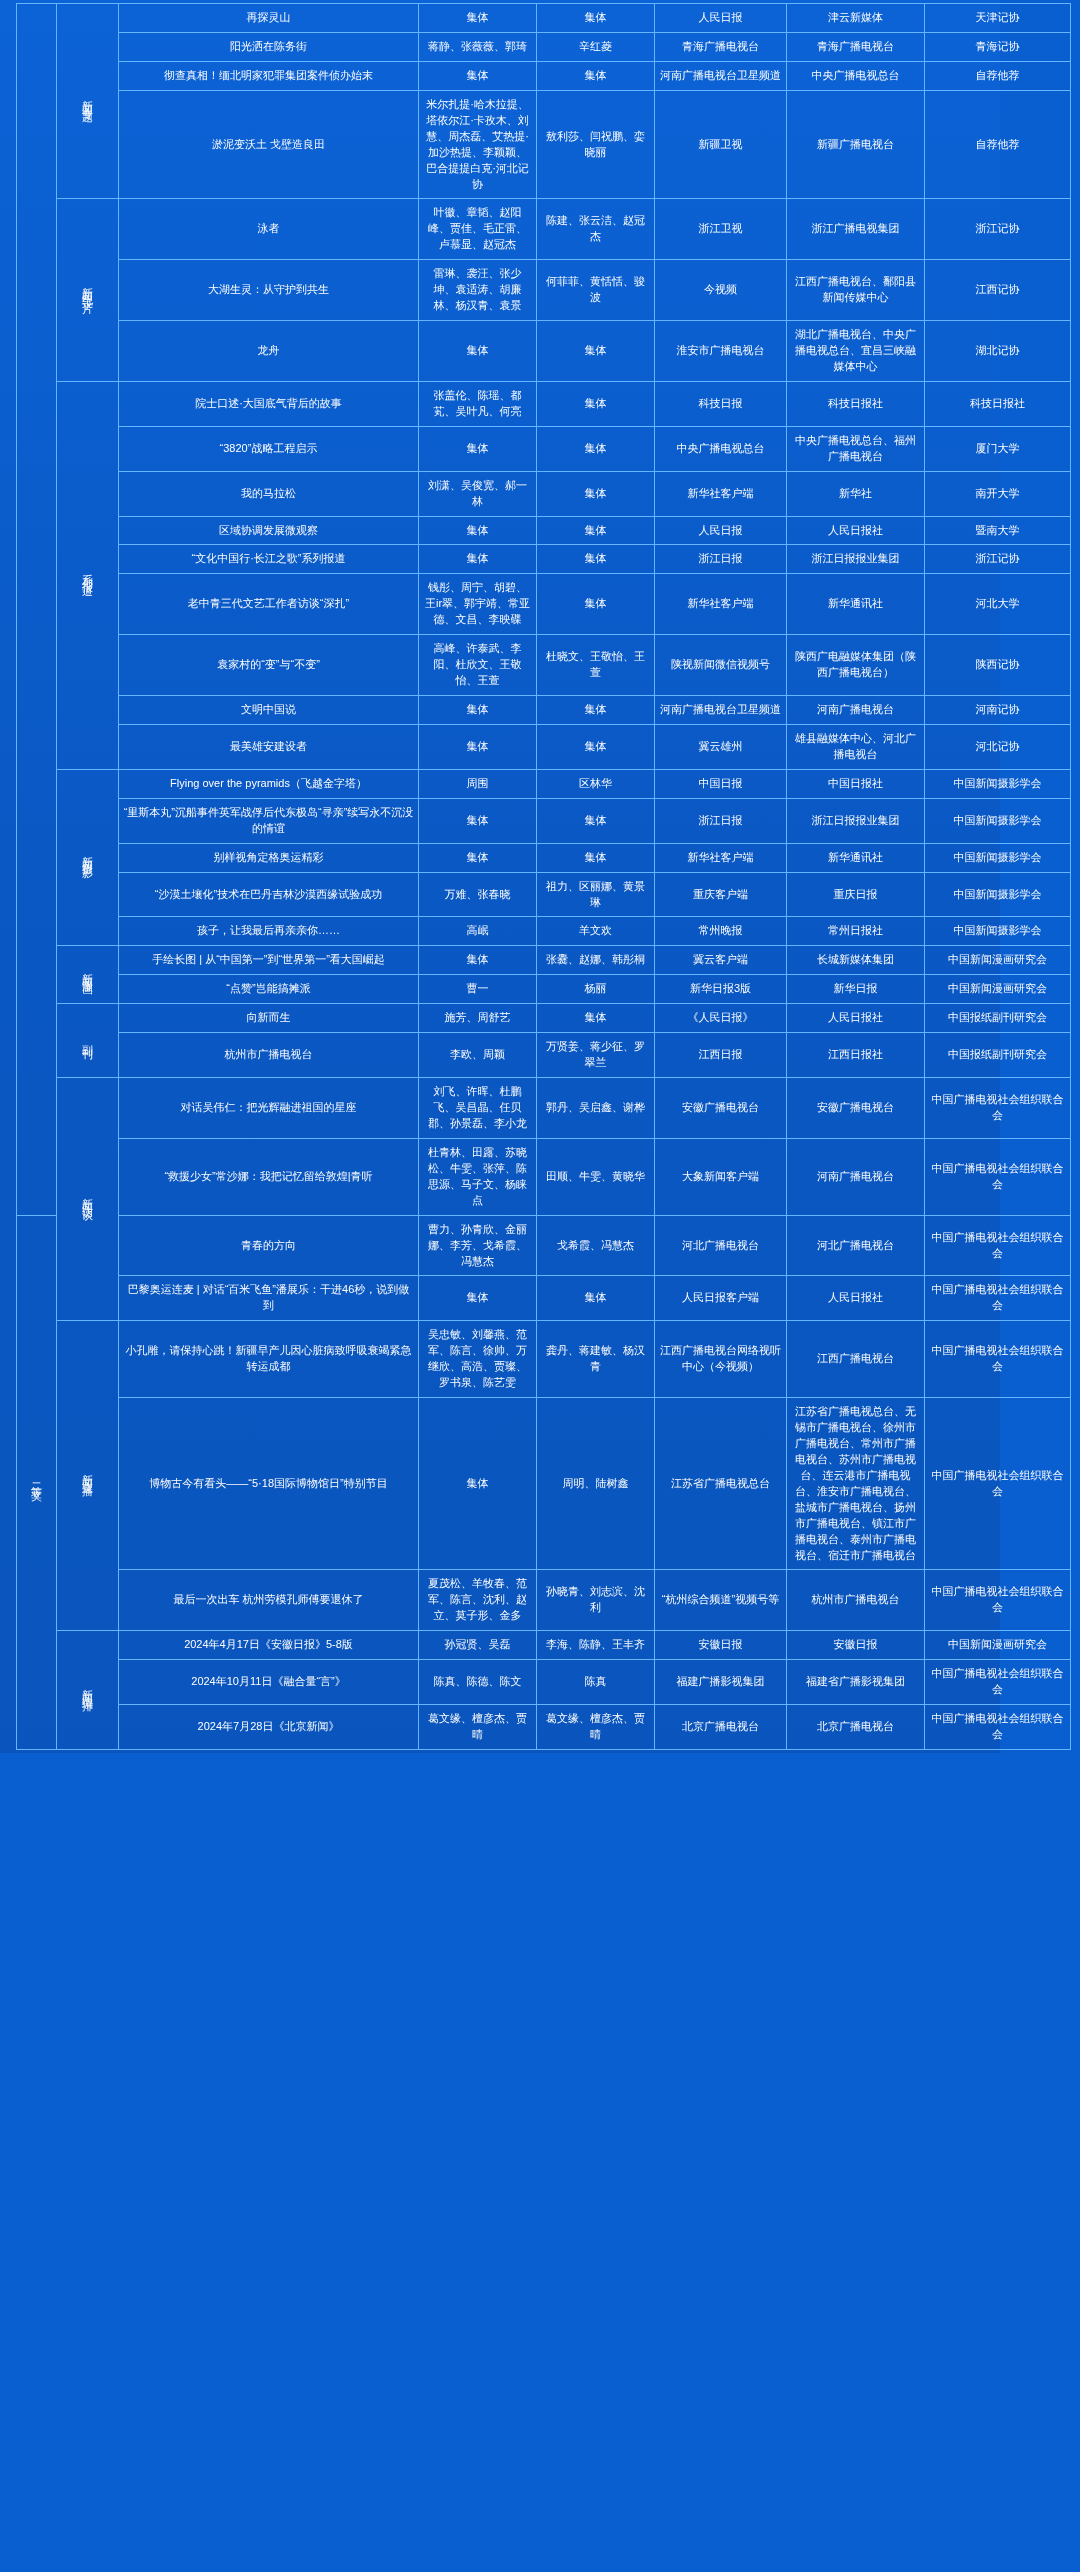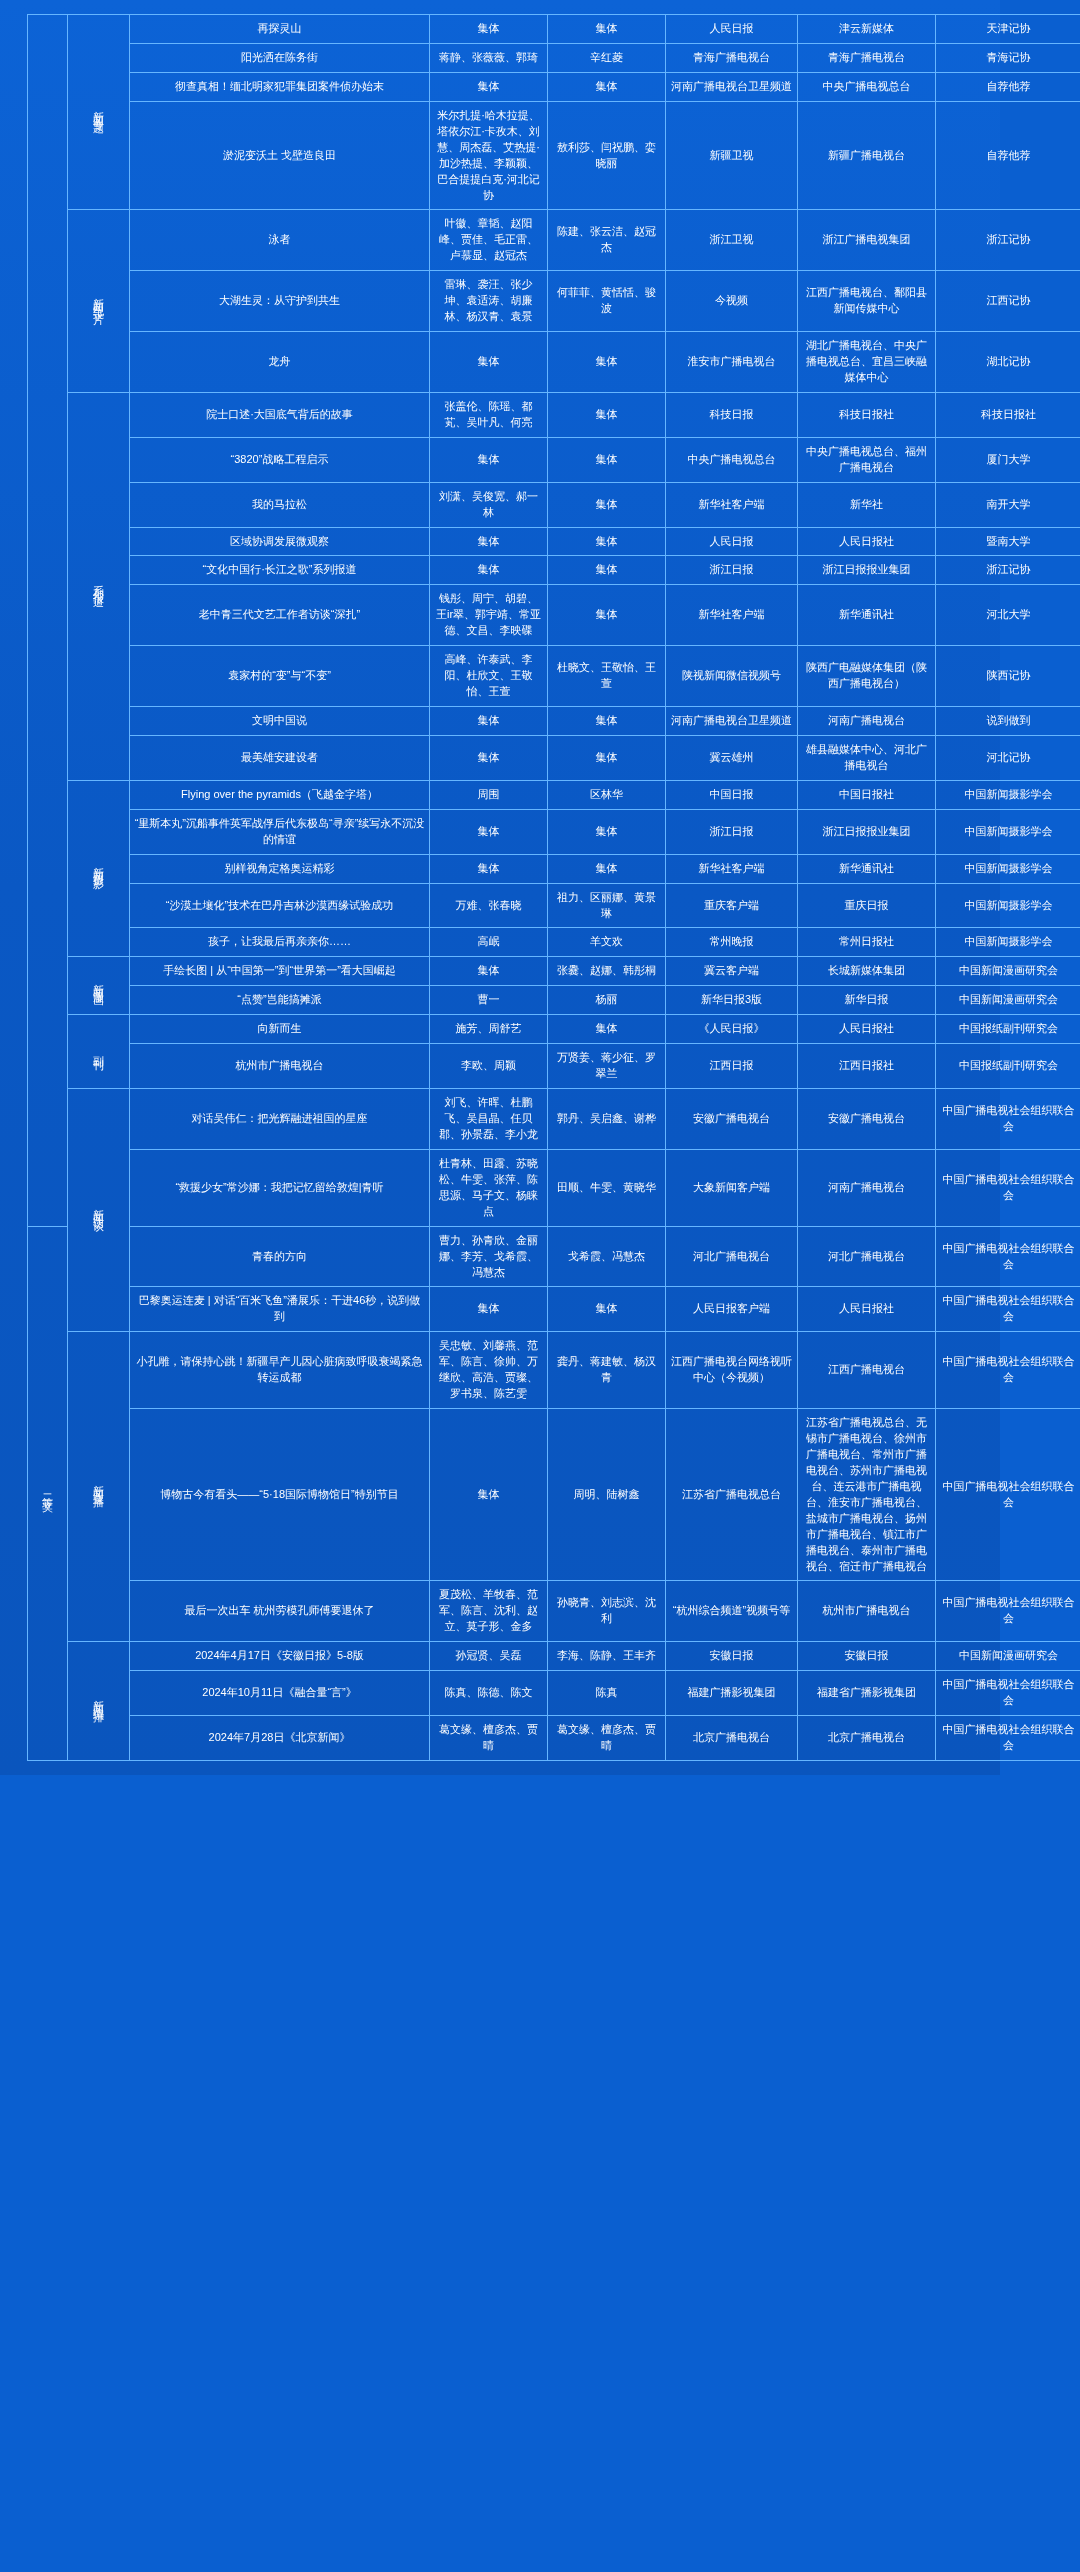--- a/index.html
+++ b/index.html
@@ -5,21 +5,21 @@
   html,body{margin:0;padding:0;background:#0a5fd0;}
   body{
     font-family:"Liberation Sans","DejaVu Sans",sans-serif;
     width:1080px;
     color:#ffffff;
     -webkit-font-smoothing:antialiased;
   }
   .sheet{
     width:1000px;
     background:linear-gradient(180deg,#0c63d6 0%,#0a58c4 50%,#0a55bd 100%);
-    padding:14px;
+    padding:3px;
     box-sizing:border-box;
   }
   table.awards{
     width:1054px;
     margin:0 13px;
     border-collapse:collapse;
     table-layout:fixed;
   }
   table.awards td{
     border:1px solid #66b6ff;
@@ -192,21 +192,21 @@
           <td class="small">陕视新闻微信视频号</td>
           <td class="tiny">陕西广电融媒体集团（陕西广播电视台）</td>
           <td class="tiny">陕西记协</td>
         </tr>
         <tr>
           <td class="title">文明中国说</td>
           <td class="small">集体</td>
           <td class="small">集体</td>
           <td class="small">河南广播电视台卫星频道</td>
           <td class="tiny">河南广播电视台</td>
-          <td class="tiny">说到做到</td>
+          <td class="tiny">河南记协</td>
         </tr>
         <tr>
           <td class="title">最美雄安建设者</td>
           <td class="small">集体</td>
           <td class="small">集体</td>
           <td class="small">冀云雄州</td>
           <td class="tiny">雄县融媒体中心、河北广播电视台</td>
           <td class="tiny">河北记协</td>
         </tr>
         <tr>

